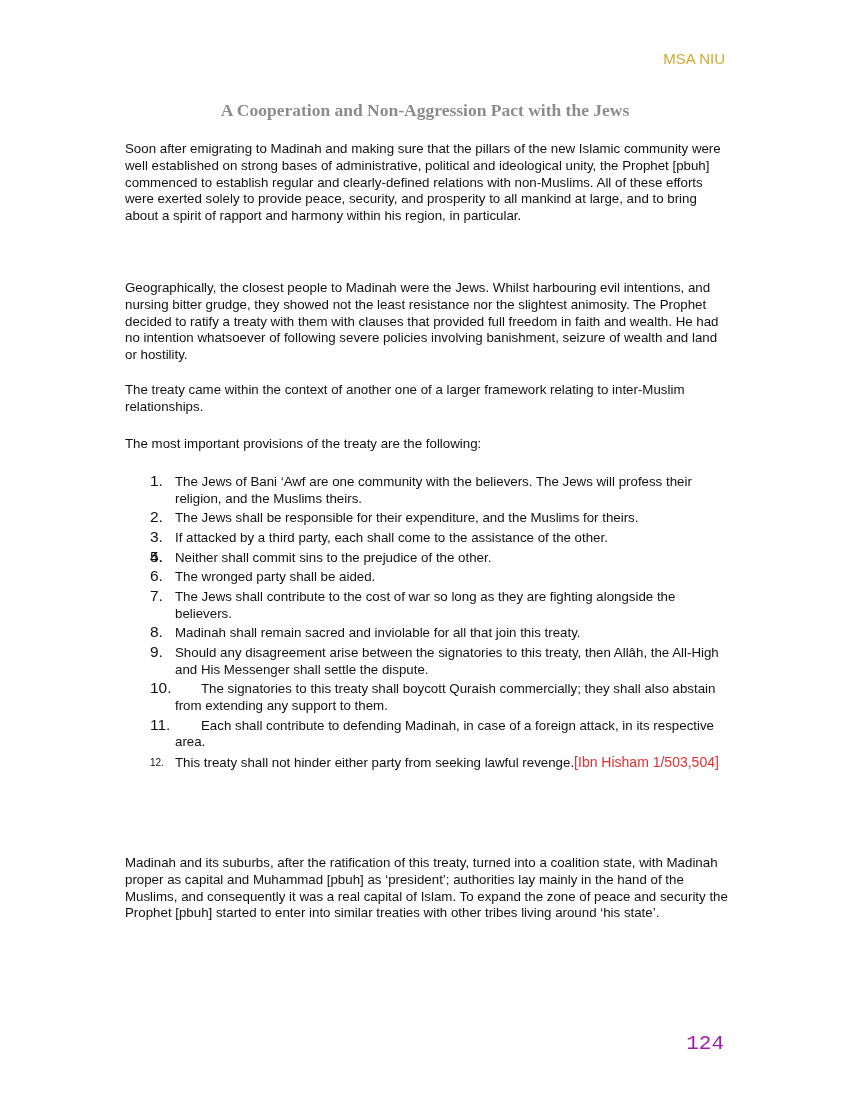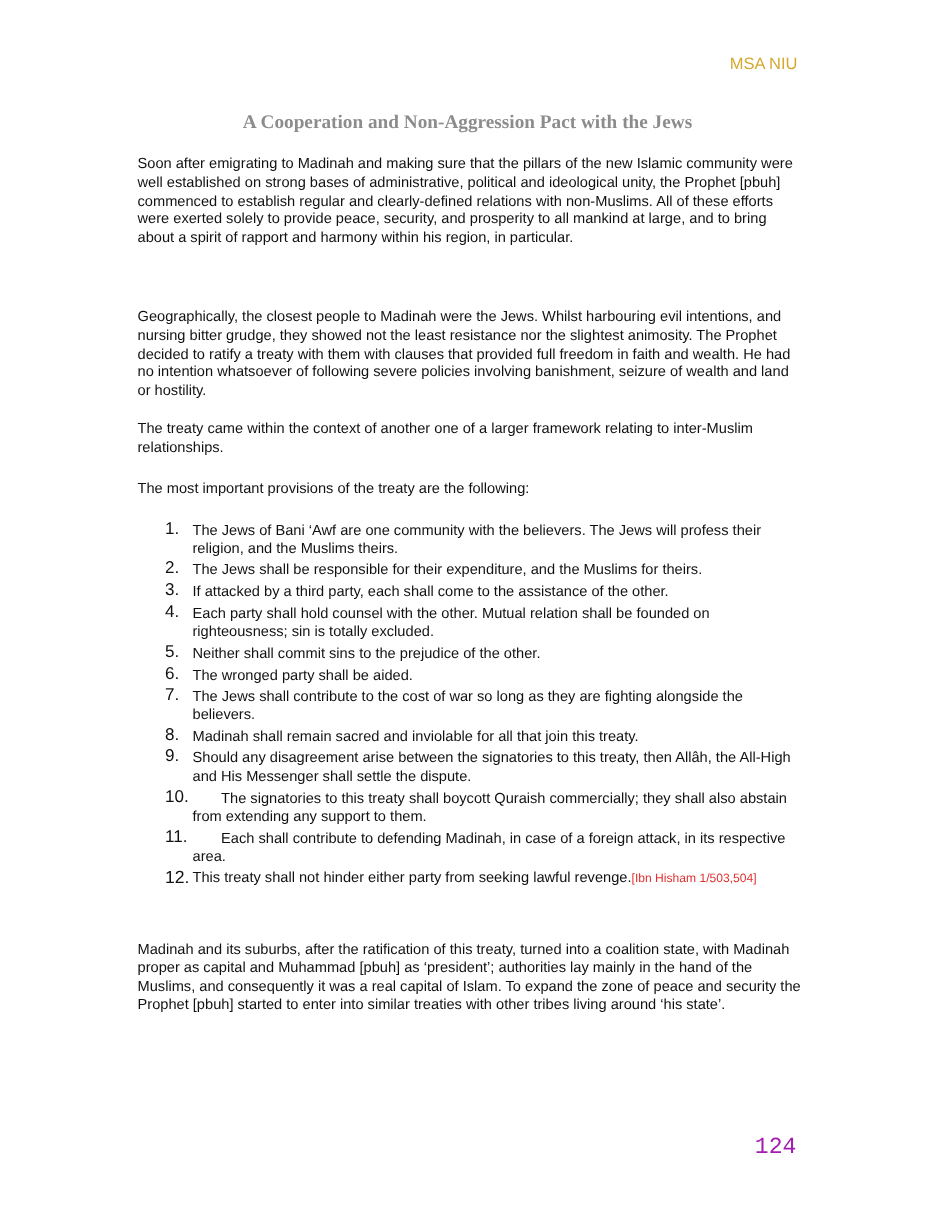--- a/index.html
+++ b/index.html
@@ -17,45 +17,45 @@
   }
   .para { position: absolute; left: 125px; width: 605px; margin: 0; }
   .p1 { top: 141px; }
   .p2 { top: 262px; margin-top: 18px; }
   .p3 { top: 382px; }
   .p4 { top: 436px; }
   .p5 { top: 855px; }
   .list { position: absolute; left: 150px; top: 474px; width: 580px; margin: 0; padding: 0; list-style: none; }
   .li { position: relative; padding-left: 25px; margin-bottom: 2.8px; }
   .li .num { position: absolute; left: 0; top: -1px; font-size: 15.5px; }
-  .li .num.small { font-size: 16px; top: 1px; }
+  .li .num.small { font-size: 10px; top: 1px; }
   .li.wide .num { }
   .li.wide .lead { display: inline-block; width: 26px; }
-  .cite { color: #e03030; font-size: 11px; }
+  .cite { color: #e03030; font-size: 14px; }
   .page-number {
     position: absolute; top: 1032px; right: 126px;
     font-family: Liberation Mono, monospace; font-size: 21px; color: #a21caf;
   }
 </style>
 </head>
 <body>
 
 <div class="header">MSA NIU</div>
 <div class="title">A Cooperation and Non-Aggression Pact with the Jews</div>
 
 <p class="para p1 body-text">Soon after emigrating to Madinah and making sure that the pillars of the new Islamic community were well established on strong bases of administrative, political and ideological unity, the Prophet [pbuh] commenced to establish regular and clearly-defined relations with non-Muslims. All of these efforts were exerted solely to provide peace, security, and prosperity to all mankind at large, and to bring about a spirit of rapport and harmony within his region, in particular.</p>
 <p class="para p2 body-text">Geographically, the closest people to Madinah were the Jews. Whilst harbouring evil intentions, and nursing bitter grudge, they showed not the least resistance nor the slightest animosity. The Prophet decided to ratify a treaty with them with clauses that provided full freedom in faith and wealth. He had no intention whatsoever of following severe policies involving banishment, seizure of wealth and land or hostility.</p>
 <p class="para p3 body-text">The treaty came within the context of another one of a larger framework relating to inter-Muslim relationships.</p>
 <p class="para p4 body-text">The most important provisions of the treaty are the following:</p>
 
 <ul class="list body-text">
   <li class="li"><span class="num">1.</span><span>The Jews of Bani ‘Awf are one community with the believers. The Jews will profess their religion, and the Muslims theirs.</span></li>
   <li class="li"><span class="num">2.</span><span>The Jews shall be responsible for their expenditure, and the Muslims for theirs.</span></li>
   <li class="li"><span class="num">3.</span><span>If attacked by a third party, each shall come to the assistance of the other.</span></li>
-  <li class="li"><span class="num">4.</span><span>Each party shall hold counsel with the other. Mutual relation shall be founded on righteousness; sin is totally excluded.</span></li>
+  <li class="li"><span class="num">4.</span></li>
   <li class="li"><span class="num">5.</span><span>Neither shall commit sins to the prejudice of the other.</span></li>
   <li class="li"><span class="num">6.</span><span>The wronged party shall be aided.</span></li>
   <li class="li"><span class="num">7.</span><span>The Jews shall contribute to the cost of war so long as they are fighting alongside the believers.</span></li>
   <li class="li"><span class="num">8.</span><span>Madinah shall remain sacred and inviolable for all that join this treaty.</span></li>
   <li class="li"><span class="num">9.</span><span>Should any disagreement arise between the signatories to this treaty, then Allâh, the All-High and His Messenger shall settle the dispute.</span></li>
   <li class="li wide"><span class="num">10.</span><span class="lead"></span><span>The signatories to this treaty shall boycott Quraish commercially; they shall also abstain from extending any support to them.</span></li>
   <li class="li wide"><span class="num">11.</span><span class="lead"></span><span>Each shall contribute to defending Madinah, in case of a foreign attack, in its respective area.</span></li>
   <li class="li"><span class="num small">12.</span><span>This treaty shall not hinder either party from seeking lawful revenge.</span><span class="cite">[Ibn Hisham 1/503,504]</span></li>
 </ul>
 

